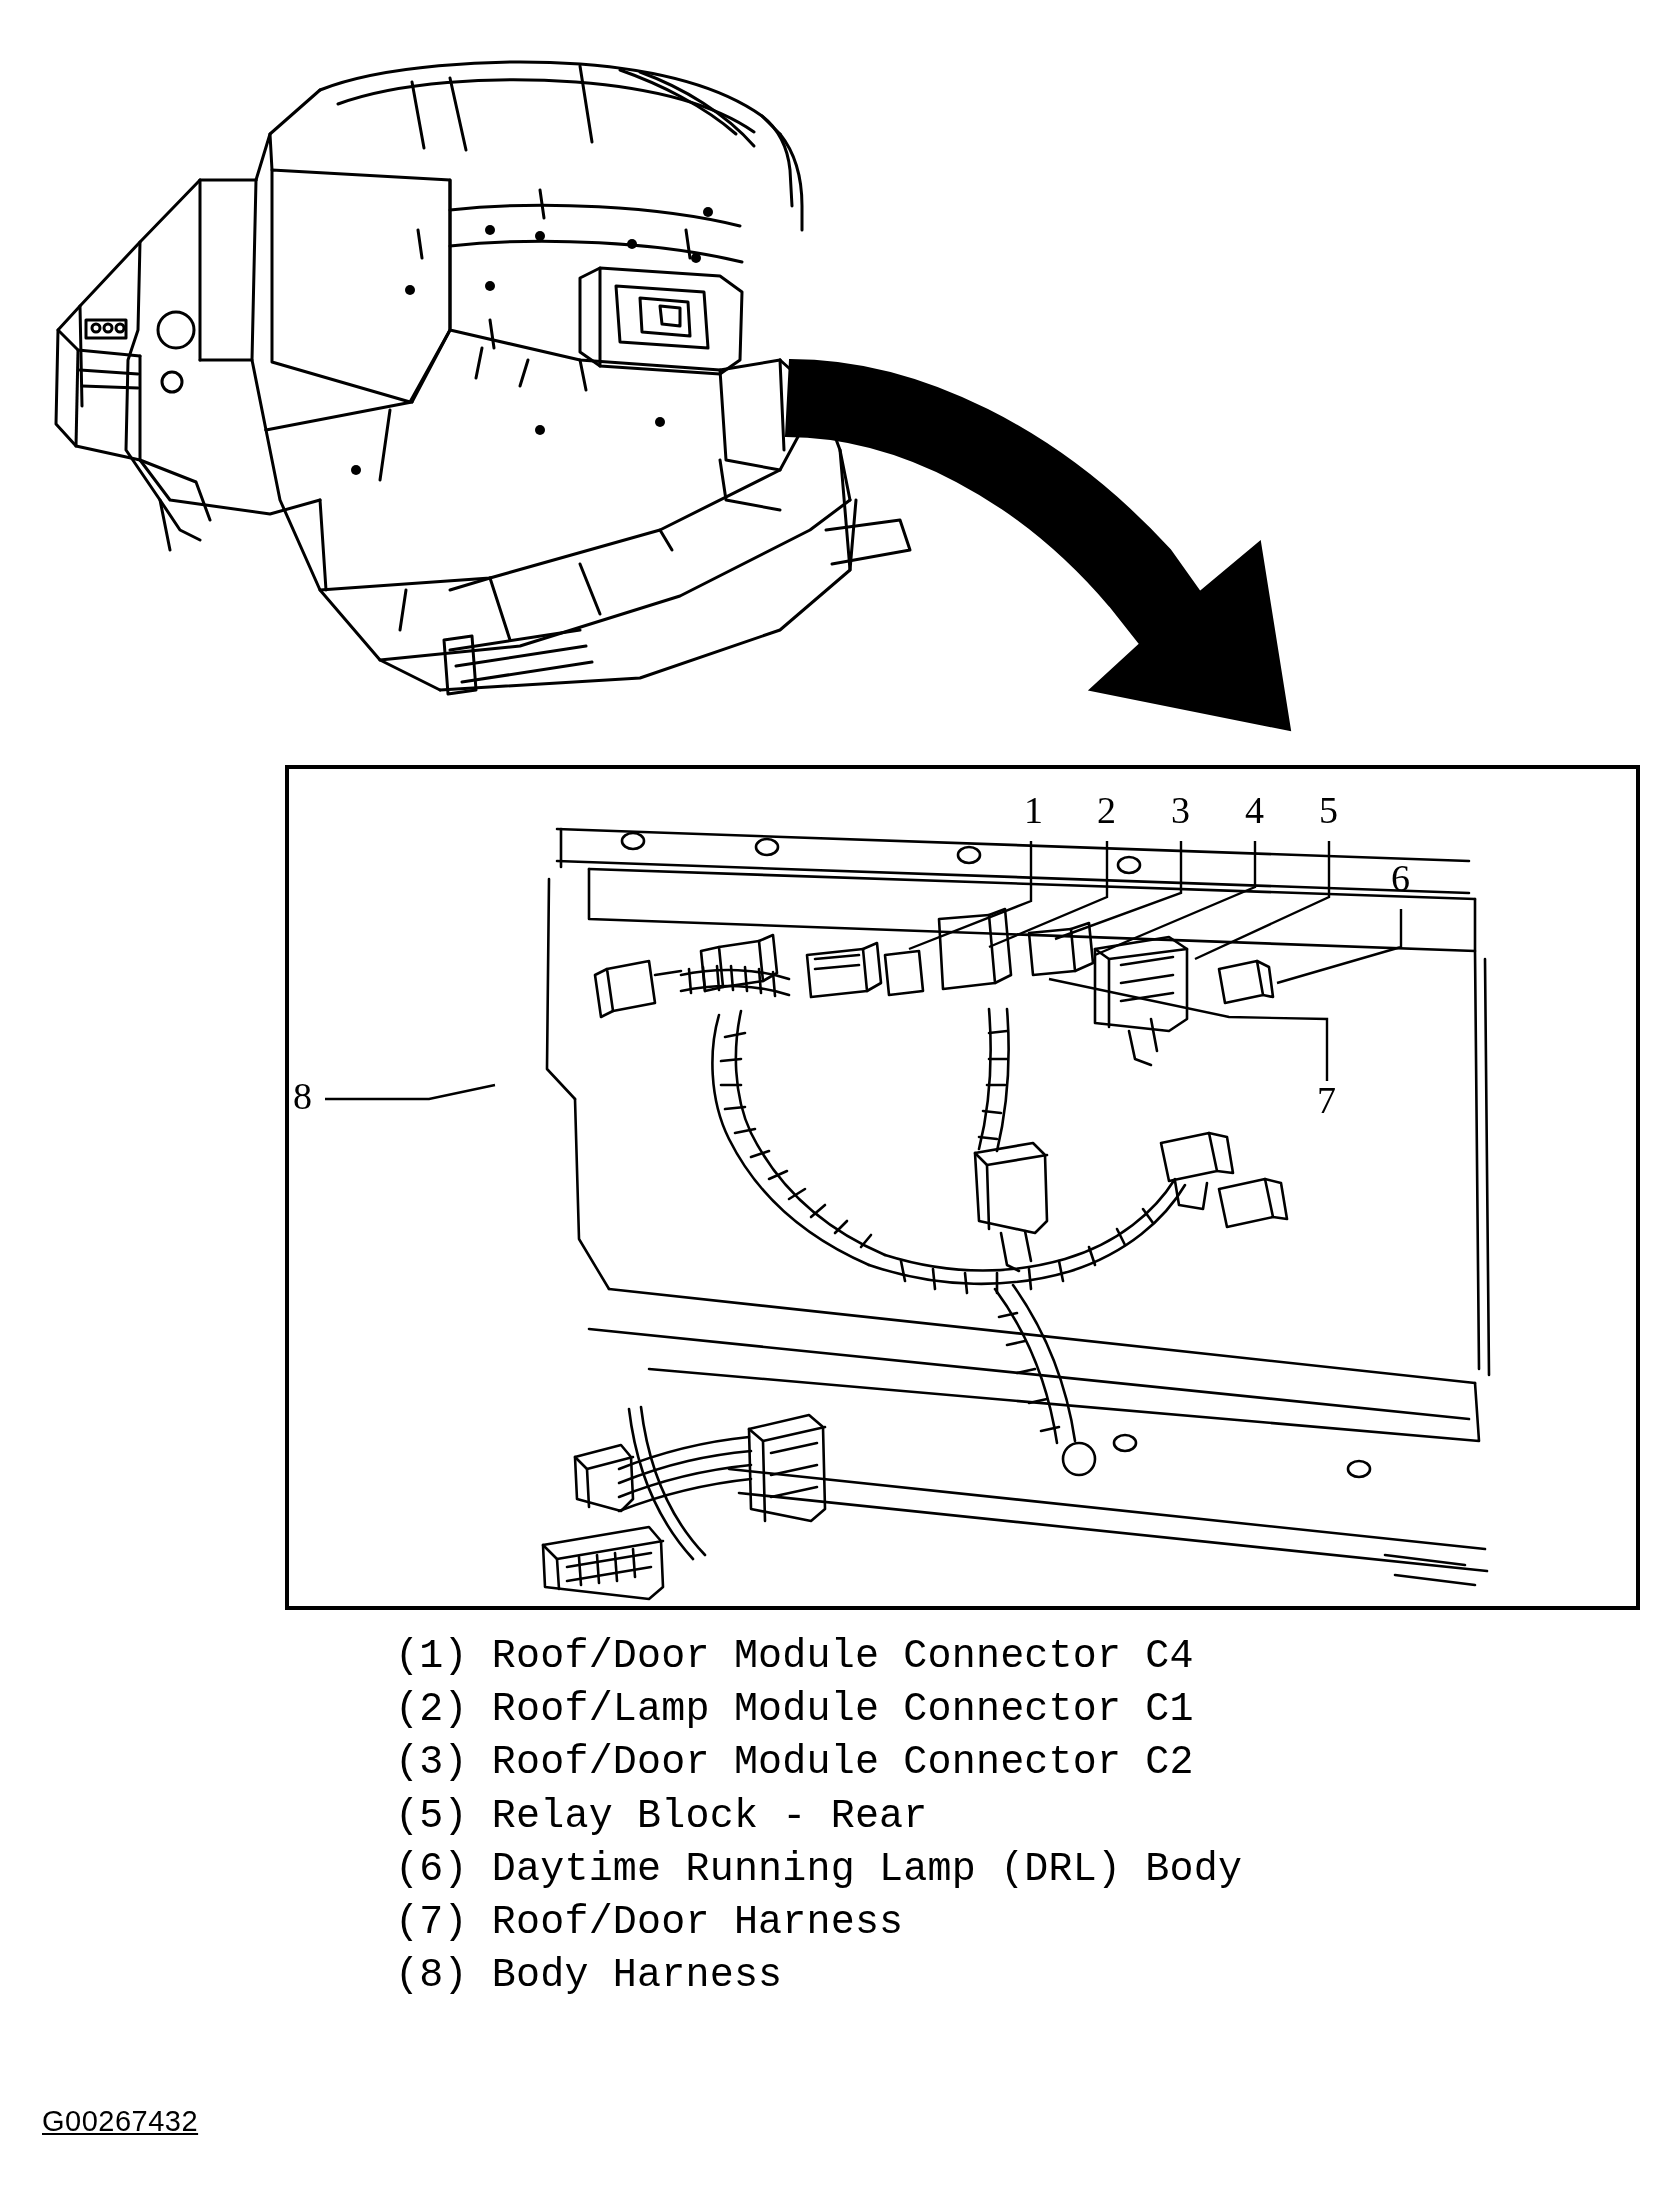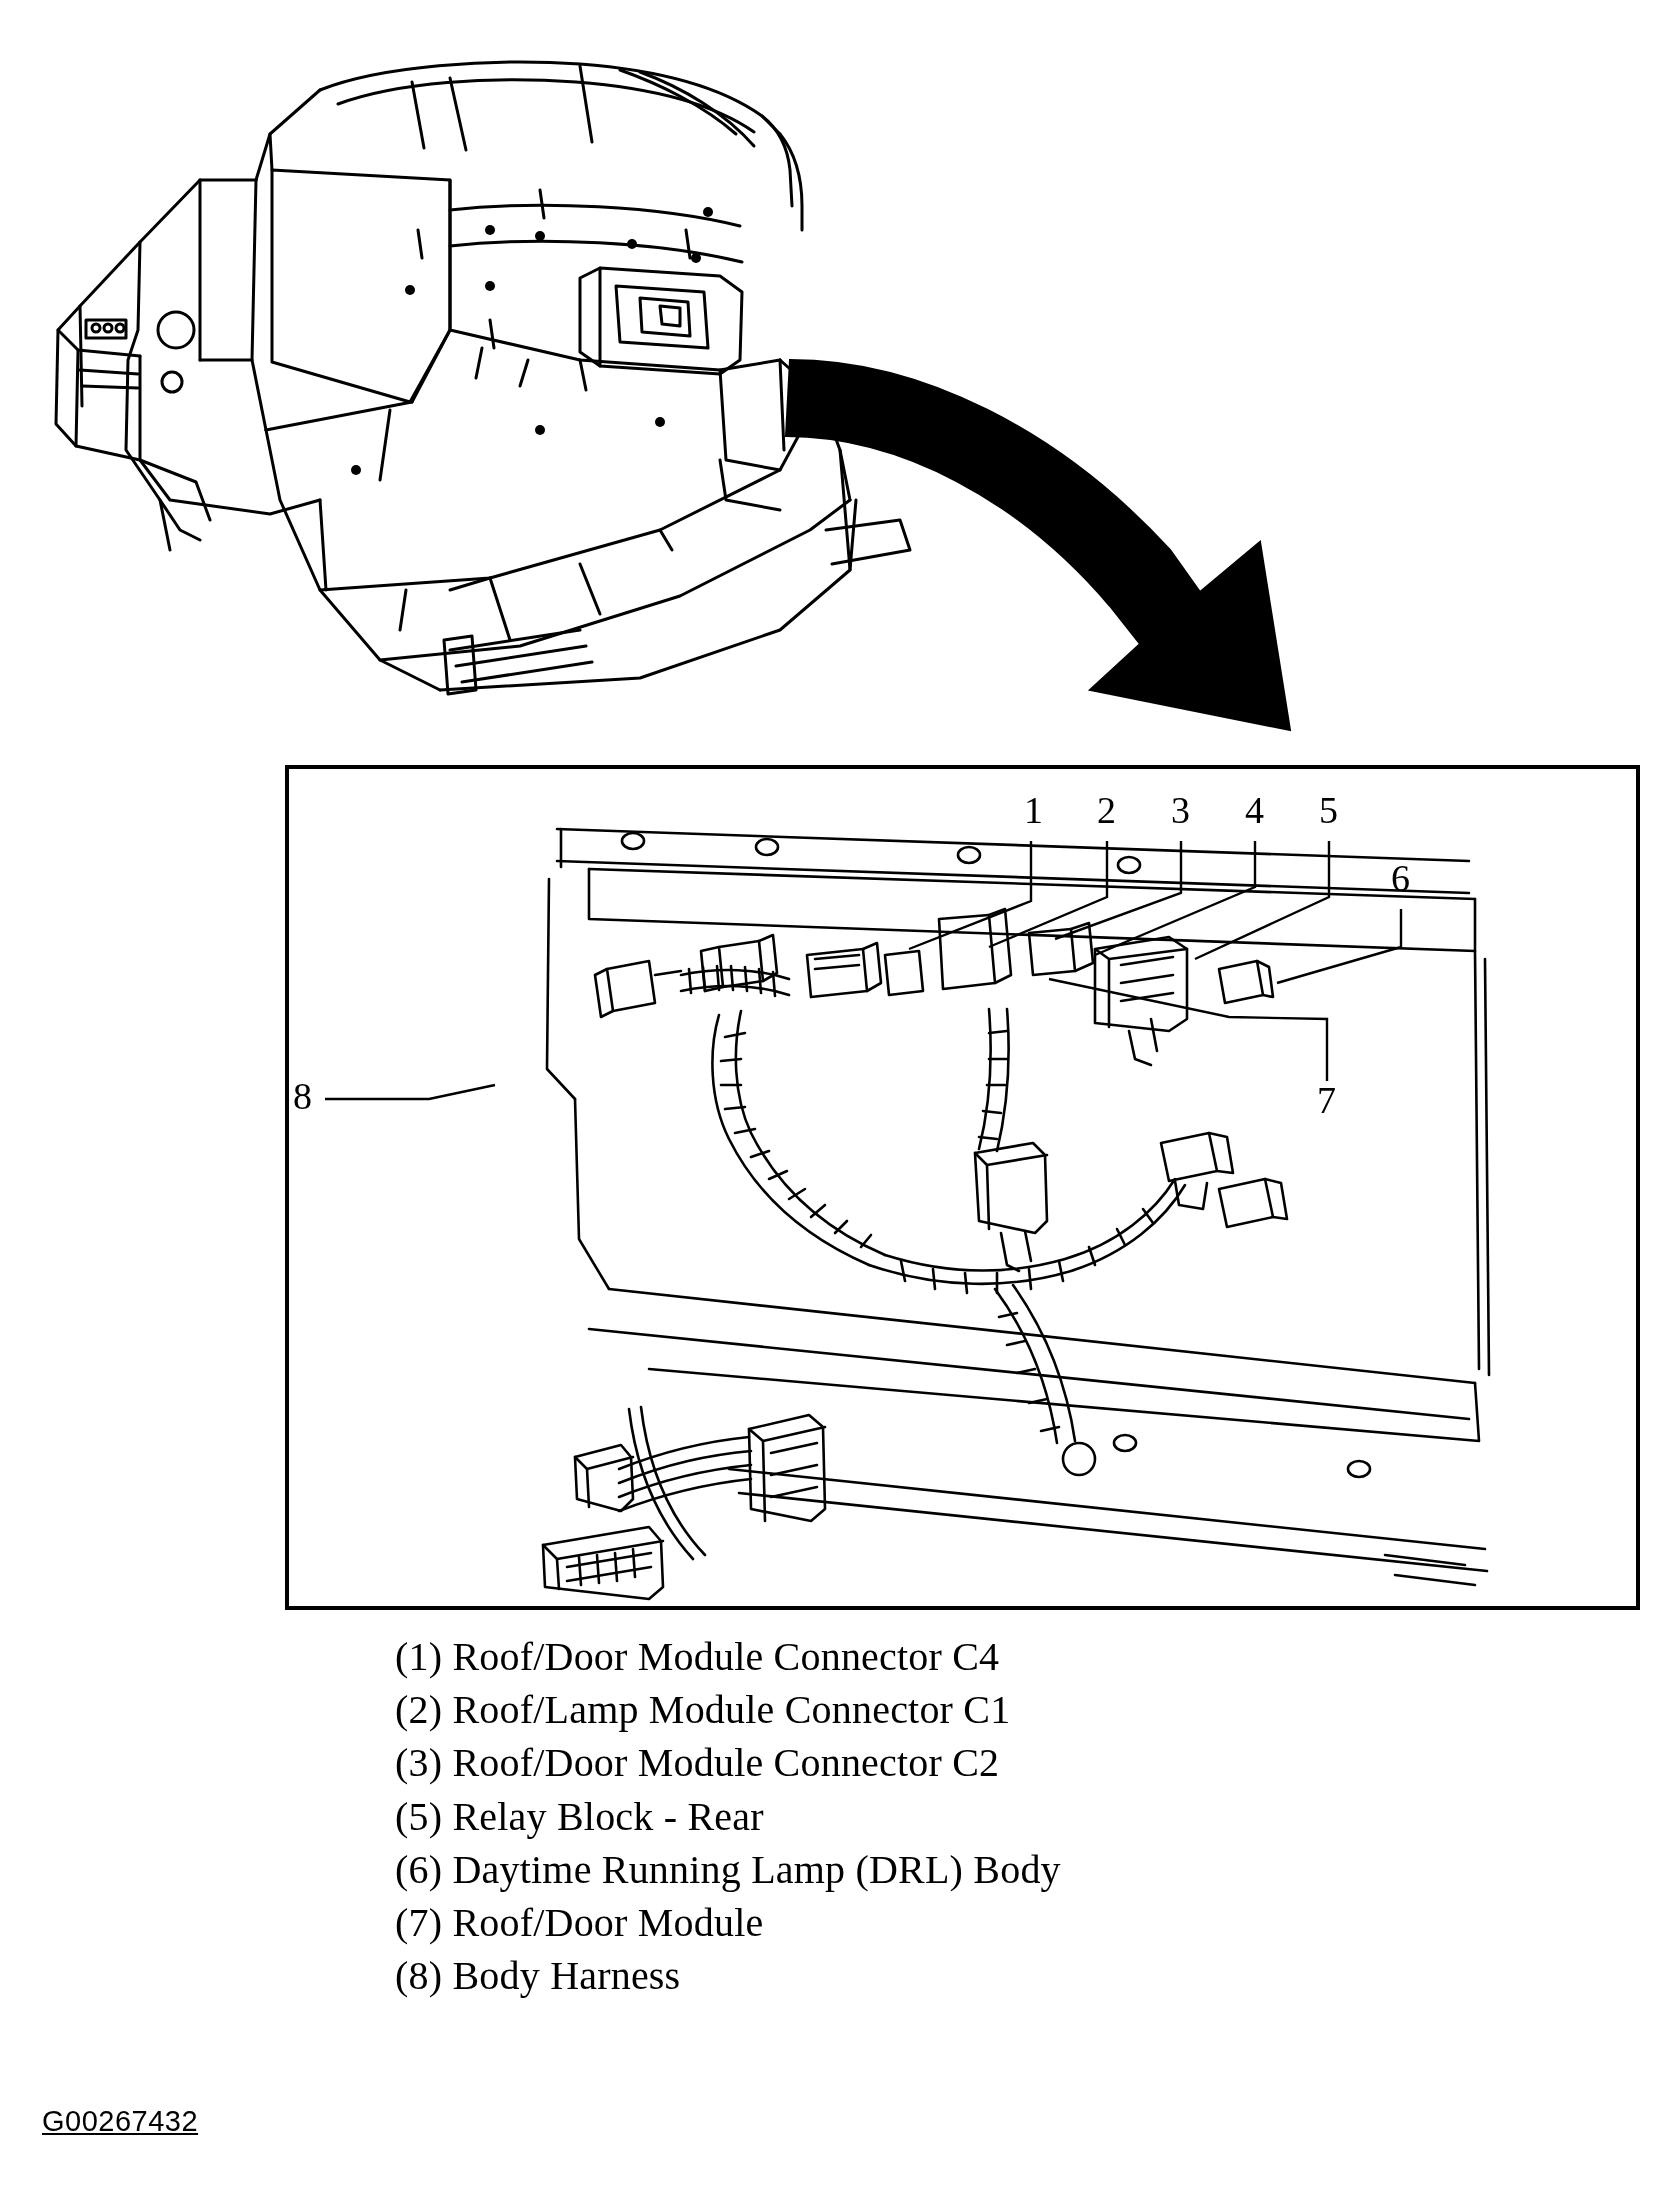--- a/index.html
+++ b/index.html
@@ -62,21 +62,21 @@
   }
 
   
   .legend {
     position: absolute;
     left: 395px;
     top: 1630px;
     width: 1100px;
   }
   .legend-item {
-    font-family: Liberation Serif, serif;
+    font-family: Liberation Mono, monospace;
     font-size: 40px;
     line-height: 1.33;
     white-space: nowrap;
     letter-spacing: 0.2px;
   }
 
   
   .figure-id {
     position: absolute;
     left: 42px;
@@ -398,21 +398,21 @@
     <div class="legend-item">
       <span>(5)</span>
       <span>Relay Block - Rear</span>
     </div>
     <div class="legend-item">
       <span>(6)</span>
       <span>Daytime Running Lamp (DRL) Body</span>
     </div>
     <div class="legend-item">
       <span>(7)</span>
-      <span>Roof/Door Module</span>
+      <span>Roof/Door Harness</span>
     </div>
     <div class="legend-item">
       <span>(8)</span>
       <span>Body Harness</span>
     </div>
   </div>
 
   <div class="figure-id">G00267432</div>
 
 </div>

